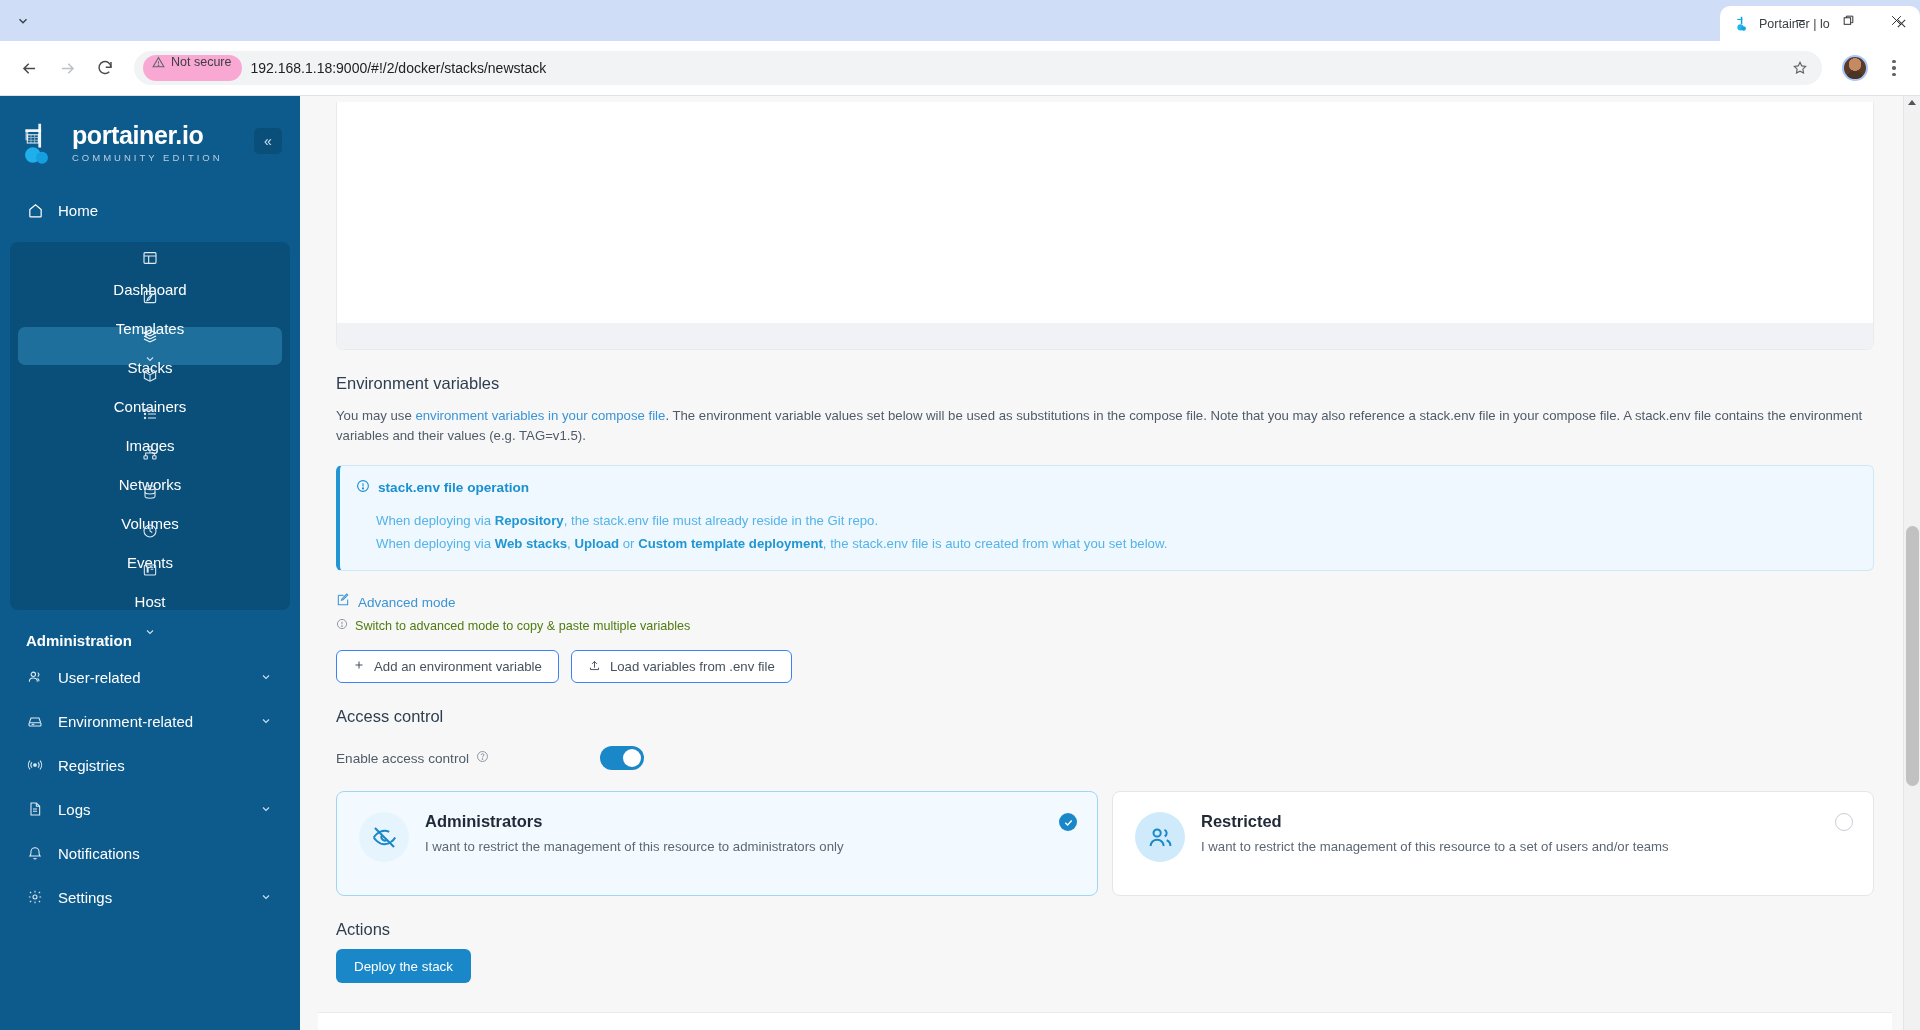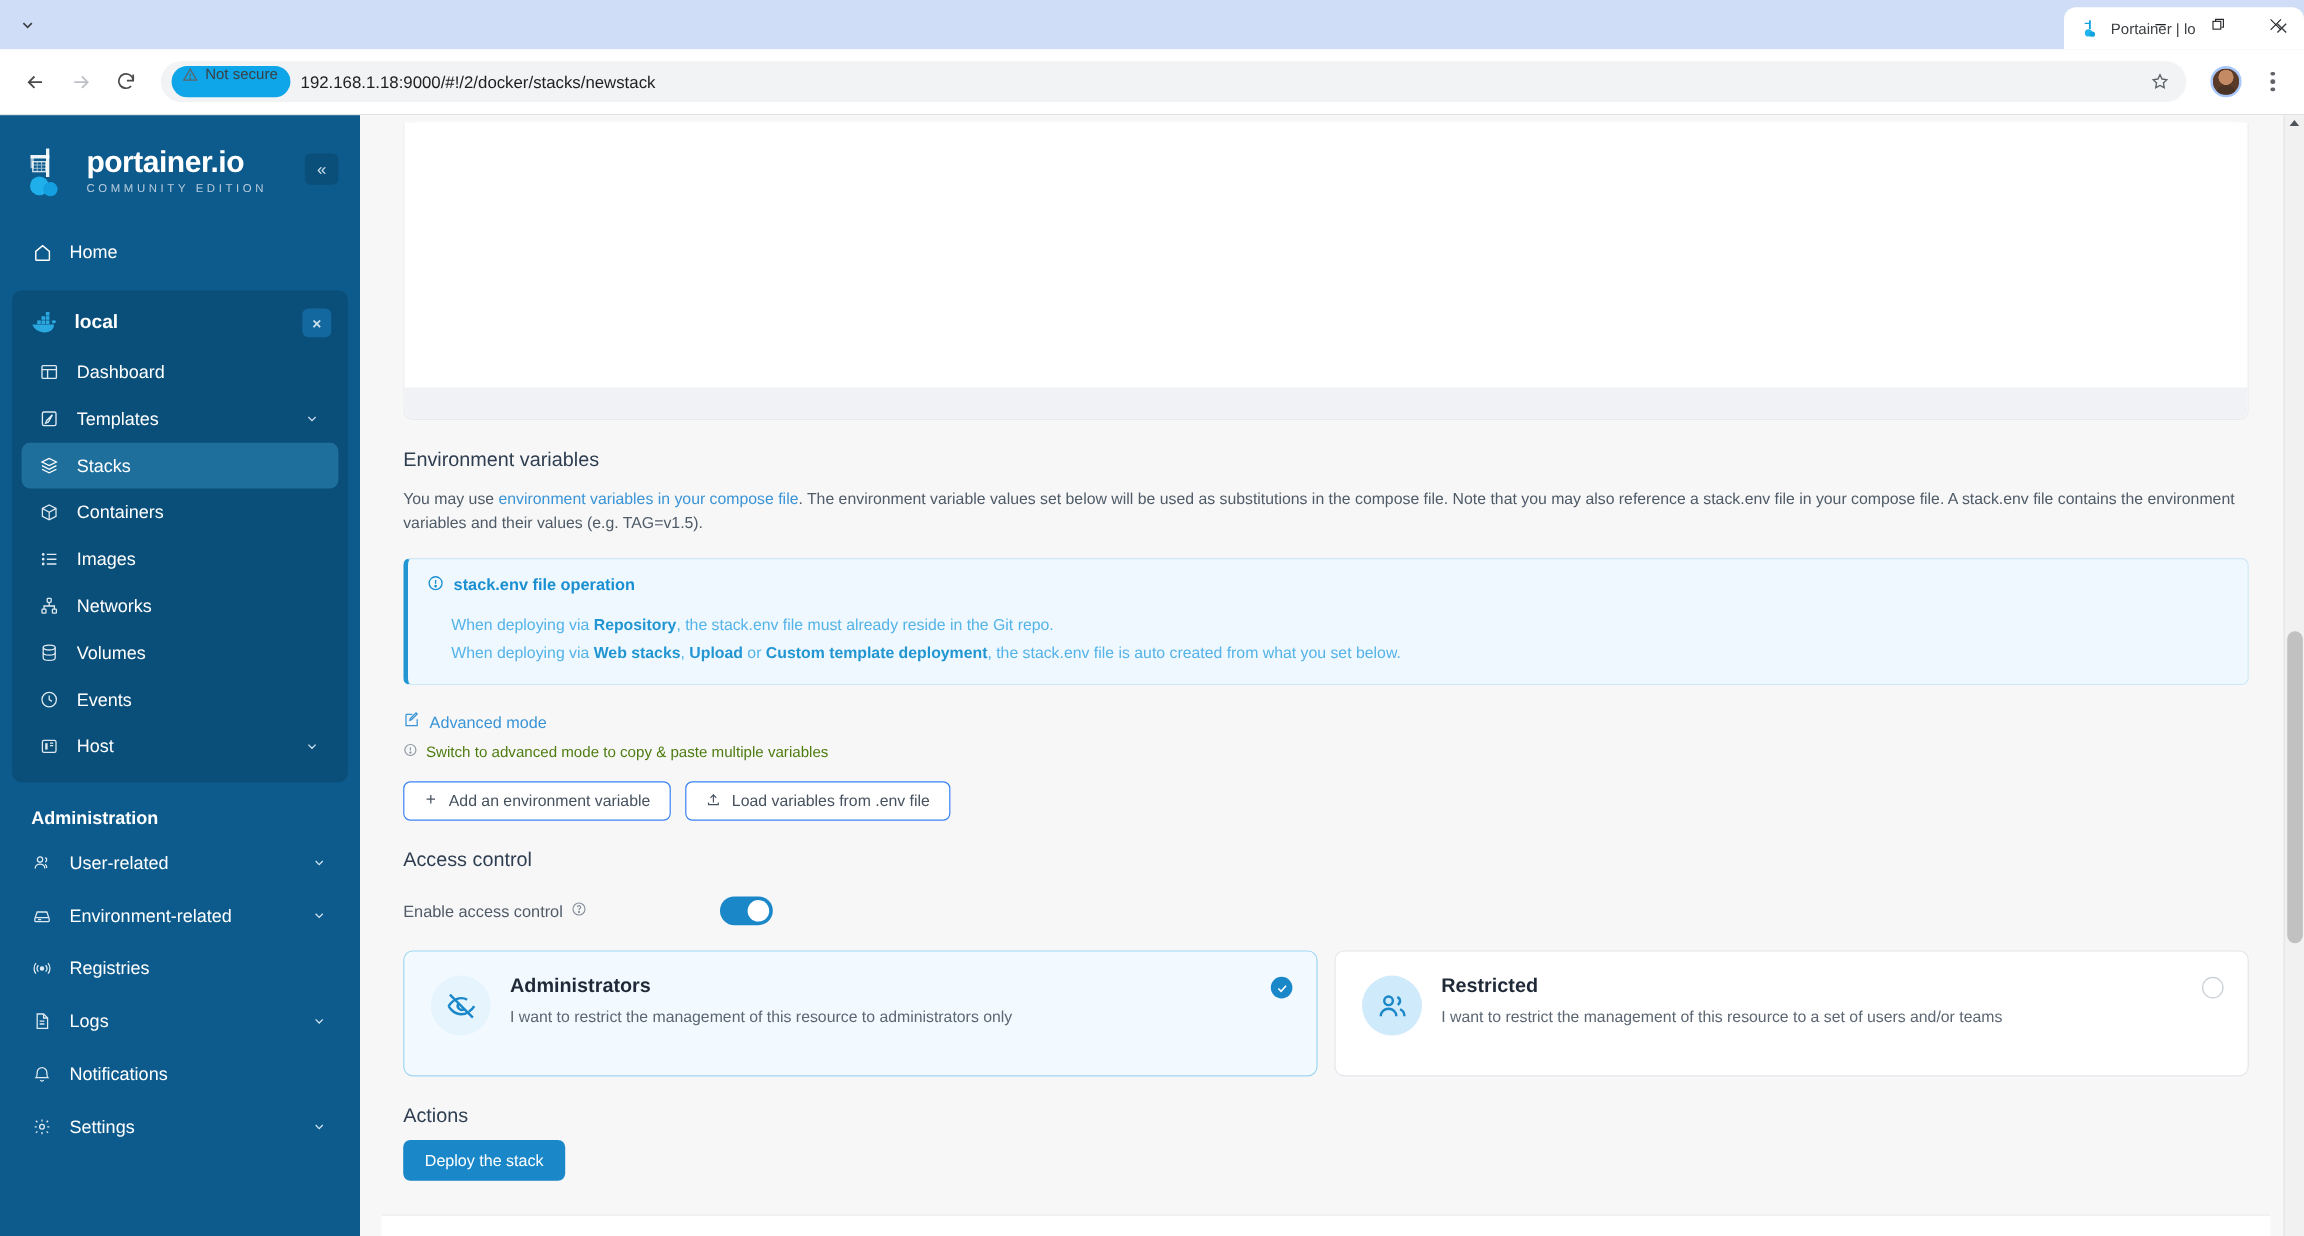--- a/index.html
+++ b/index.html
@@ -45,21 +45,21 @@
     width: 34px; height: 34px; border-radius: 50%; display: flex;
     align-items: center; justify-content: center; color: #4a4a4a; cursor: pointer;
   }
   .nav-btn.disabled { color: #bdc1c6; }
   .omnibox {
     flex: 1; height: 34px; background: #f1f3f4; border-radius: 18px;
     display: flex; align-items: center; padding: 0 6px 0 9px; margin: 0 8px;
     gap: 0px; position: relative;
   }
   .notsecure {
-    display: flex; align-items: center; gap: 6px; background: #0ea5e9;
+    display: flex; align-items: center; gap: 6px; background: #f9a8d4;
     border-radius: 16px; height: 26px; padding: 0 11px 12px 9px; margin-right: 8px;
     font-size: 12.5px; color: #3c4043; white-space: nowrap; cursor: pointer;
   }
   .url-text { font-size: 14px; color: #202124; flex: 1; white-space: nowrap; overflow: hidden; }
   .star-btn { width: 28px; height: 28px; display: flex; align-items: center; justify-content: center; color: #5f6368; cursor: pointer; margin-right: 2px; }
   .profile-pic {
     width: 26px; height: 26px; border-radius: 50%; margin: 0 8px;
     background: radial-gradient(circle at 50% 34%, #c48a63 0 34%, transparent 35%),
                 linear-gradient(#5a3a28, #5a3a28);
     border: 2px solid #a8c7fa; cursor: pointer; overflow:hidden; position:relative;
@@ -107,21 +107,21 @@
   .env-head {
     display: flex; align-items: center; gap: 12px; height: 42px;
     padding: 0 14px 0 16px; font-size: 16px; font-weight: 600;
   }
   .env-head .docker-ico { width: 24px; flex: 0 0 24px; }
   .env-close {
     width: 24px; height: 24px; border-radius: 5px; background: #1368a0;
     display: flex; align-items: center; justify-content: center;
     font-size: 13px; color: #cfe2ee; cursor: pointer; margin-left:auto;
   }
-  .env-group .nav-item { margin: 1px 8px; height: 38px; }
+  .env-group .nav-item { margin: 1px 8px; height: 38px; flex-direction: column; }
   .nav-item.active { background: #1f6f9d; }
 
   .admin-label {
     font-size: 15px; font-weight: 600; color: #ffffff;
     padding: 22px 0 6px 26px;
   }
 
   
   .main {
     flex: 1; position: relative; overflow: hidden; background: #f7f7f8;
@@ -327,36 +327,20 @@
     <div class="nav-item" style="margin-top:14px;">
       <span class="ni-ico">
         <svg width="17" height="17" viewBox="0 0 24 24" fill="none" stroke="#ffffff" stroke-width="1.7">
             <path d="M4 10.5 12 4l8 6.5V20a1 1 0 0 1-1 1H5a1 1 0 0 1-1-1z"></path>
           </svg>
       </span>
       <span class="ni-label">Home</span>
     </div>
 
     <div class="env-group">
-      <div class="env-head">
-        <svg class="docker-ico" viewBox="0 0 24 18">
-          <g fill="#2aa8e0">
-            <rect x="5" y="7" width="3" height="3"></rect>
-              <rect x="8.6" y="7" width="3" height="3"></rect>
-            <rect x="12.2" y="7" width="3" height="3"></rect>
-              <rect x="8.6" y="3.5" width="3" height="3"></rect>
-            <rect x="12.2" y="3.5" width="3" height="3"></rect>
-              <rect x="12.2" y="0" width="3" height="3"></rect>
-            <path d="M1 10.5h18c0 4-3 6.5-7.5 6.5C6 17 2.5 14.5 1 10.5z"></path>
-            <path d="M17 7.5c1.4-1 3-0.6 3.8 0.2-.4 1.5-1.9 2.1-3.2 1.7z"></path>
-          </g>
-        </svg>
-        <span>local</span>
-        <span class="env-close">×</span>
-      </div>
 
       <div class="nav-item">
         <span class="ni-ico">
           <svg width="16" height="16" viewBox="0 0 24 24" fill="none" stroke="#dfeaf2" stroke-width="1.7">
               <rect x="3" y="4" width="18" height="16" rx="1.5"></rect>
               <path d="M3 9h18M10 9v11"></path>
             </svg>
         </span>
         <span class="ni-label">Dashboard</span>
         <span class="ni-chev"></span>

